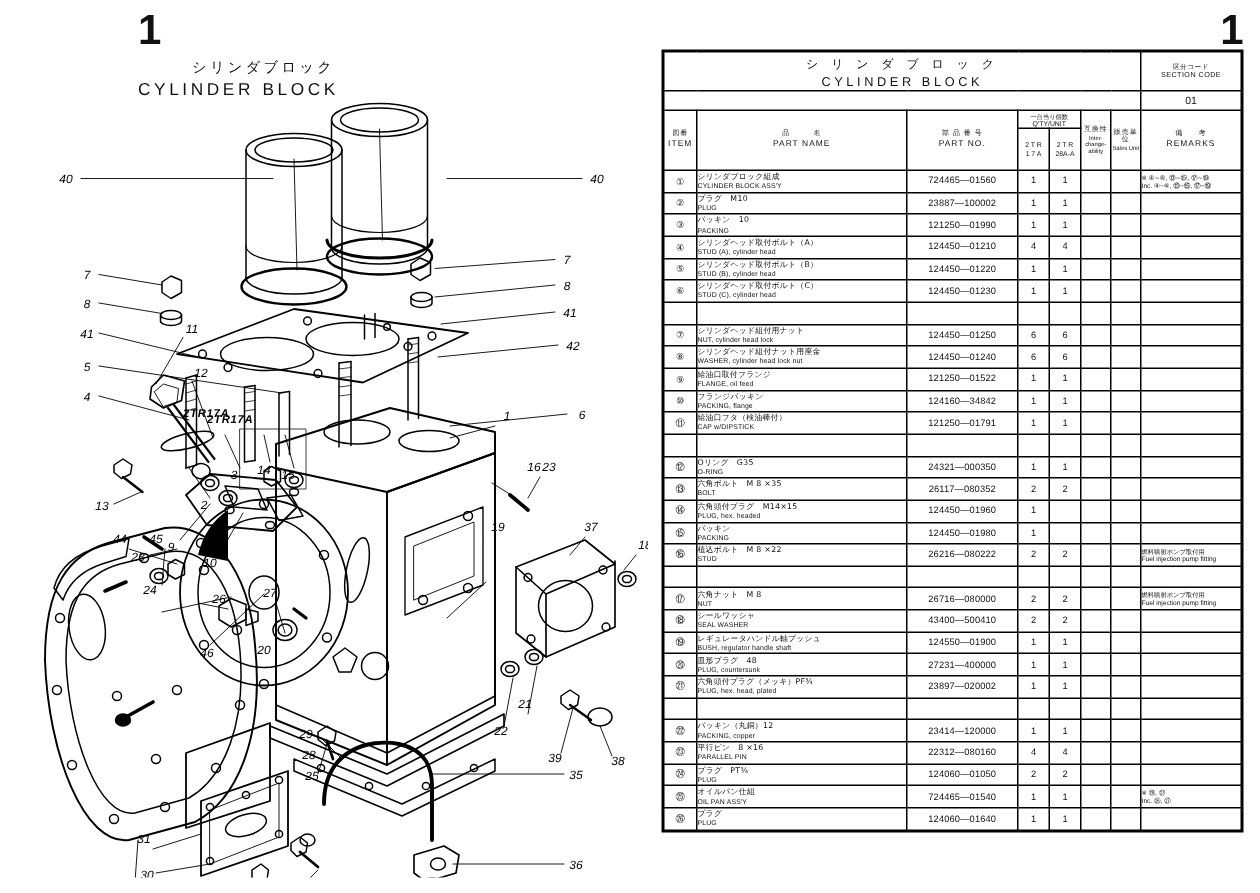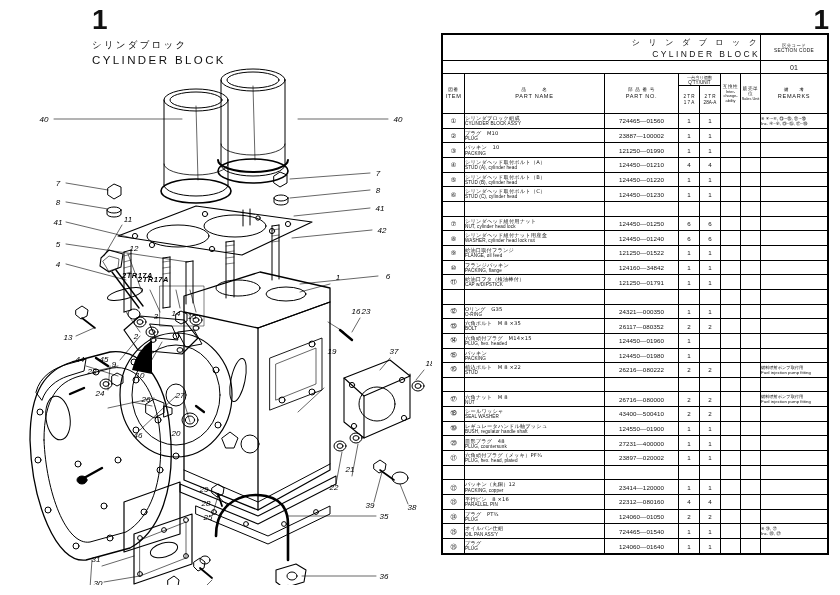--- a/index.html
+++ b/index.html
@@ -13,21 +13,21 @@
   }
   .page{position:absolute;inset:0;}
 
   
   .title-block{position:absolute;left:92px;top:6px;}
   .big-num{
     font-size:28px;font-weight:bold;line-height:1;
     font-family:"Liberation Sans",sans-serif;
     letter-spacing:-1px;
   }
-  .jp-title{font-size:9.5px;letter-spacing:2.2px;margin-top:5px;font-family:"DejaVu Sans",sans-serif;}
+  .jp-title{font-size:9.5px;letter-spacing:2.2px;margin-top:5px;font-family:"DejaVu Sans",sans-serif;margin-left:36px;}
   .en-title{font-size:11.5px;letter-spacing:2.4px;margin-top:2px;}
 
   .corner-num{
     position:absolute;right:12px;top:6px;
     font-size:28px;font-weight:bold;line-height:1;letter-spacing:-1px;
   }
 
   
   .figure{position:absolute;left:0;top:40px;width:432px;height:545px;font-style:italic;}
   .figure svg{display:block;}
@@ -49,21 +49,21 @@
     font-size:5.6px;
   }
   table.parts td,table.parts th{
     border:0.6px solid #000;
     padding:0;
     vertical-align:middle;
     box-sizing:border-box;
   }
 
   
-  .tbl-title{height:26px;text-align:right;}
+  .tbl-title{height:26px;text-align:center;}
   .tbl-title .jp{font-size:8px;letter-spacing:3px;font-family:"DejaVu Sans",sans-serif;}
   .tbl-title .en{font-size:8.5px;letter-spacing:2.4px;margin-top:1px;}
   .seccode{height:13px;text-align:center;}
   .seccode .jp{font-size:4.4px;letter-spacing:.4px;font-family:"DejaVu Sans",sans-serif;}
   .seccode .en{font-size:4.8px;letter-spacing:.3px;}
   .seccode-val{height:13px;text-align:center;font-size:7px;}
 
   
   .colhead{height:40px;text-align:center;line-height:1.25;}
   .colhead .jp{font-size:4.6px;font-family:"DejaVu Sans",sans-serif;display:block;letter-spacing:.6px;}

